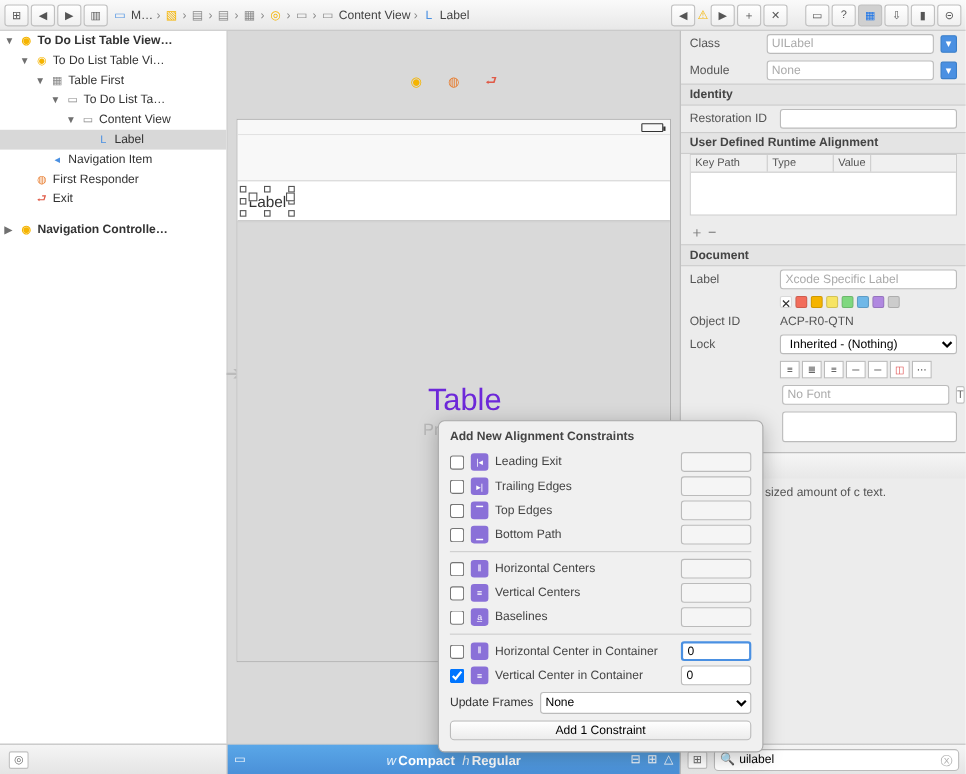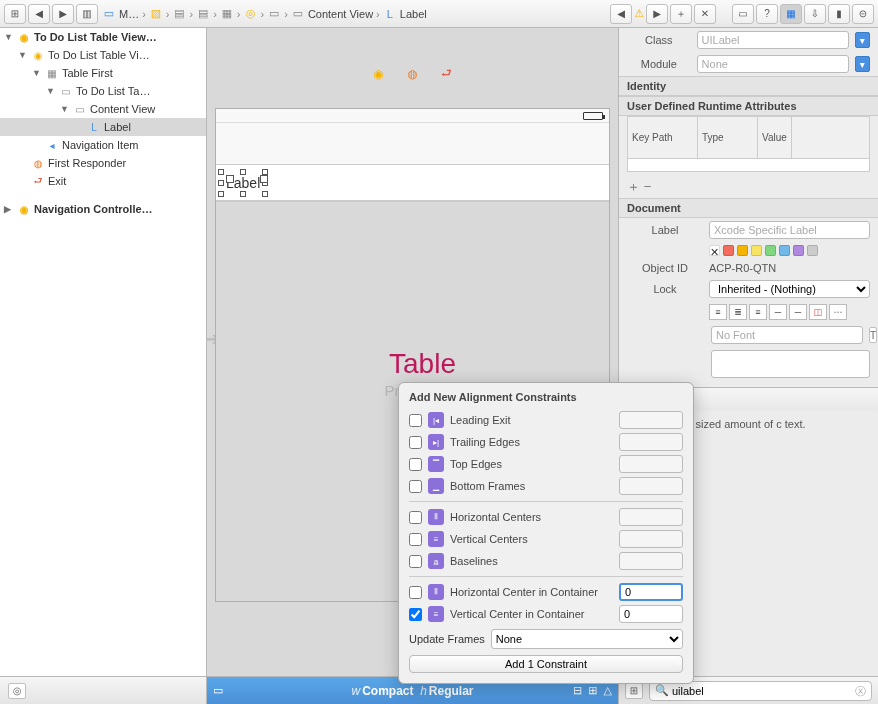--- a/index.html
+++ b/index.html
@@ -32,34 +32,34 @@
 .statusbar { height:14px; background:#f8f8f8; border-bottom:1px solid #ddd; display:flex; justify-content:flex-end; align-items:center; padding:0 6px; }
 .batt { width:20px; height:8px; border:1px solid #333; border-radius:1px; position:relative; }
 .batt::after { content:''; position:absolute; right:-3px; top:2px; width:2px; height:4px; background:#333; }
 .navbar { height:42px; background:#f8f8f8; border-bottom:1px solid #ccc; }
 .proto-header { height:22px; background:#efefef; border-bottom:1px solid #ccc; display:flex; align-items:center; padding-left:6px; font-size:14px; font-weight:600; color:#444; }
 .proto-cell { height:36px; background:#fff; border-bottom:1px solid #ccc; position:relative; }
 .sel-label { position:absolute; left:6px; top:8px; font-size:14px; color:#333; padding:2px 4px; }
 .sel-label::before,.sel-label::after { content:''; position:absolute; width:6px; height:6px; border:1px solid #555; background:#fff; }
 .sel-handle { position:absolute; width:6px; height:6px; border:1px solid #555; background:#fff; }
 .big-placeholder { position:absolute; top:320px; left:0; right:0; text-align:center; }
-.big-placeholder .t1 { font-size:28px; color:#be185d; font-weight:300;margin-left:20px; }
+.big-placeholder .t1 { font-size:28px; color:#6d28d9; font-weight:300;margin-left:20px; }
 .big-placeholder .t2 { font-size:15px; color:#b8b8b8; margin-top:2px; }
 .arrow-seg { position:absolute; left:-2px; top:300px; color:#bbb; font-size:18px; }
 .section-h { background:#e4e4e4; border-top:1px solid #ccc; border-bottom:1px solid #ccc; padding:3px 8px; font-weight:600; font-size:11px; color:#444; }
 .form-row { display:flex; align-items:center; padding:3px 8px; gap:6px; }
-.form-row .lbl { width:76px; text-align:center; font-size:11px; color:#555; }
+.form-row .lbl { width:76px; text-align:left; font-size:11px; color:#555; }
 .form-row input[type=text], .form-row select { flex:1; height:18px; border:1px solid #bbb; border-radius:3px; font-size:11px; padding:0 4px; background:#fff; }
 .form-row input::placeholder { color:#aaa; }
 .form-row select { background:#fff; }
 .color-sw { display:flex; gap:3px; padding:3px 8px 3px 90px; }
 .sw { width:11px; height:11px; border-radius:2px; border:1px solid rgba(0,0,0,0.15); }
 .attr-table { border:1px solid #ccc; margin:0 8px 4px; height:56px; background:#fff; }
 .attr-table .hdr { display:flex; background:#f0f0f0; border-bottom:1px solid #ccc; font-size:10px; color:#555; }
-.attr-table .hdr div { padding:15px 4px; border-right:1px solid #ccc; }
+.attr-table .hdr div { padding:2px 4px; border-right:1px solid #ccc; }
 .addrem { padding:2px 8px; color:#777; font-size:13px; }
 .text-align-row { display:flex; gap:2px; padding:3px 8px 3px 90px; }
 .ta-btn { width:18px; height:16px; border:1px solid #bbb; background:#fff; font-size:9px; display:flex; align-items:center; justify-content:center; }
 .lib-toolbar { position:absolute; bottom:28px; left:0; right:0; height:24px; border-top:1px solid #b8b8b8; display:flex; align-items:center; gap:8px; padding:0 8px; background:linear-gradient(#f5f5f5,#e8e8e8); }
 .lib-search { position:absolute; bottom:4px; left:8px; right:8px; }
 .lib-search input { width:100%; height:20px; border:1px solid #bbb; border-radius:4px; padding:0 22px; font-size:11px; }
 .lib-search .mag { position:absolute; left:6px; top:3px; color:#888; font-size:11px; }
 .lib-search .clr { position:absolute; right:6px; top:3px; color:#aaa; font-size:11px; }
 .lib-desc { padding:6px 8px; font-size:11px; color:#555; line-height:1.3; margin-bottom:50px; }
 
@@ -224,22 +224,26 @@
         <input type="text" placeholder="UILabel" style="">
         <div class="sq-btn" style="background:#4a90e2;color:#fff;border-color:#3a7ec8">▾</div>
       </div>
     <div class="form-row">
         <span class="lbl">Module</span>
         <input type="text" placeholder="None" style="">
         <div class="sq-btn" style="background:#4a90e2;color:#fff;border-color:#3a7ec8">▾</div>
       </div>
 
     <div class="section-h"><span>Identity</span></div>
-
-    <div class="section-h"><span>User Defined Runtime Attributes</span></div>
+    <div class="form-row">
+        <span class="lbl">Restoration ID</span>
+        <input type="text" style="">
+      </div>
+
+    <div class="section-h"><span>User Defined Runtime Alignment</span></div>
     <div class="attr-table">
       <div class="hdr">
           <div style="width:70px">Key Path</div>
           <div style="width:60px">Type</div>
           <div>Value</div>
         </div>
     </div>
     <div class="addrem"><span>＋</span> <span>−</span></div>
 
     <div class="section-h"><span>Document</span></div>
@@ -308,21 +312,21 @@
     </div>
   <div class="con-row">
       <input type="checkbox" style="">
       <div class="con-ico">▔</div>
       <span class="clabel">Top Edges</span>
       <input class="val" style="background: rgb(245, 245, 245);">
     </div>
   <div class="con-row">
       <input type="checkbox" style="">
       <div class="con-ico">▁</div>
-      <span class="clabel">Bottom Frames</span>
+      <span class="clabel">Bottom Path</span>
       <input class="val" style="background: rgb(245, 245, 245);">
     </div>
   <div class="pop-divider"></div>
   <div class="con-row">
       <input type="checkbox" style="">
       <div class="con-ico">⦀</div>
       <span class="clabel">Horizontal Centers</span>
       <input class="val" style="background: rgb(245, 245, 245);">
     </div>
   <div class="con-row">

